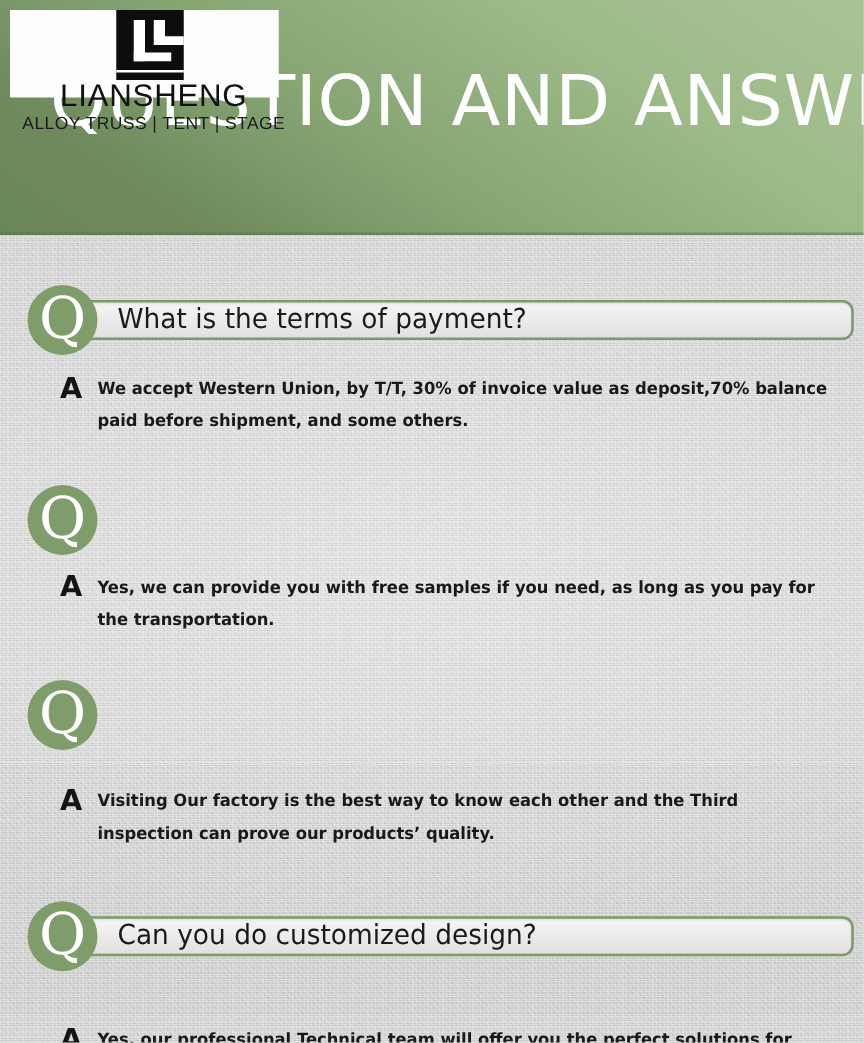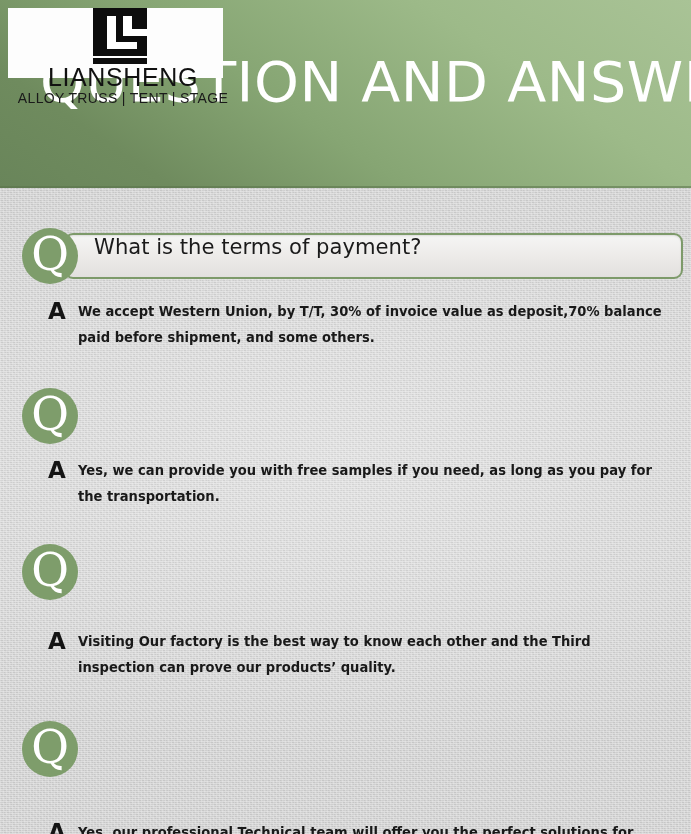--- a/index.html
+++ b/index.html
@@ -169,25 +169,26 @@
     line-height:46px;
     font-weight:400;
     color:#ffffff;
     padding-bottom:4px;
   }
 
   .q-box {
     position:relative;
     margin-left:-14px;
     flex:1 1 auto;
-    height:46px;
+    height:32px;
     border:2px solid #7d9a6a;
     border-radius:9px;
     background:linear-gradient(180deg,#f5f5f4 0%, #eceae8 55%, #e2e0de 100%);
     display:flex;
+    align-items:center;
     padding-left:28px;
     box-shadow:0 1px 2px rgba(0,0,0,.10) inset;
   }
 
   .q-text {
     font-family:"DejaVu Sans", sans-serif;
     font-size:22px;
     line-height:24px;
     font-weight:400;
     color:#1b1b1b;
@@ -289,20 +290,23 @@
     </div>
     <div class="a-row">
       <div class="a-badge">A</div>
       <div class="a-text">Visiting Our factory is the best way to know each other and the Third inspection can prove our products’ quality.</div>
     </div>
   </div>
 
   <div class="faq-item i3">
     <div class="q-row">
       <div class="q-badge">Q</div>
+      <div class="q-box">
+        <span class="q-text">Can you do customized design?</span>
+      </div>
     </div>
     <div class="a-row">
       <div class="a-badge">A</div>
       <div class="a-text">Yes, our professional Technical team will offer you the perfect solutions for your projects.</div>
     </div>
   </div>
 
 </div>
 
 </body></html>

